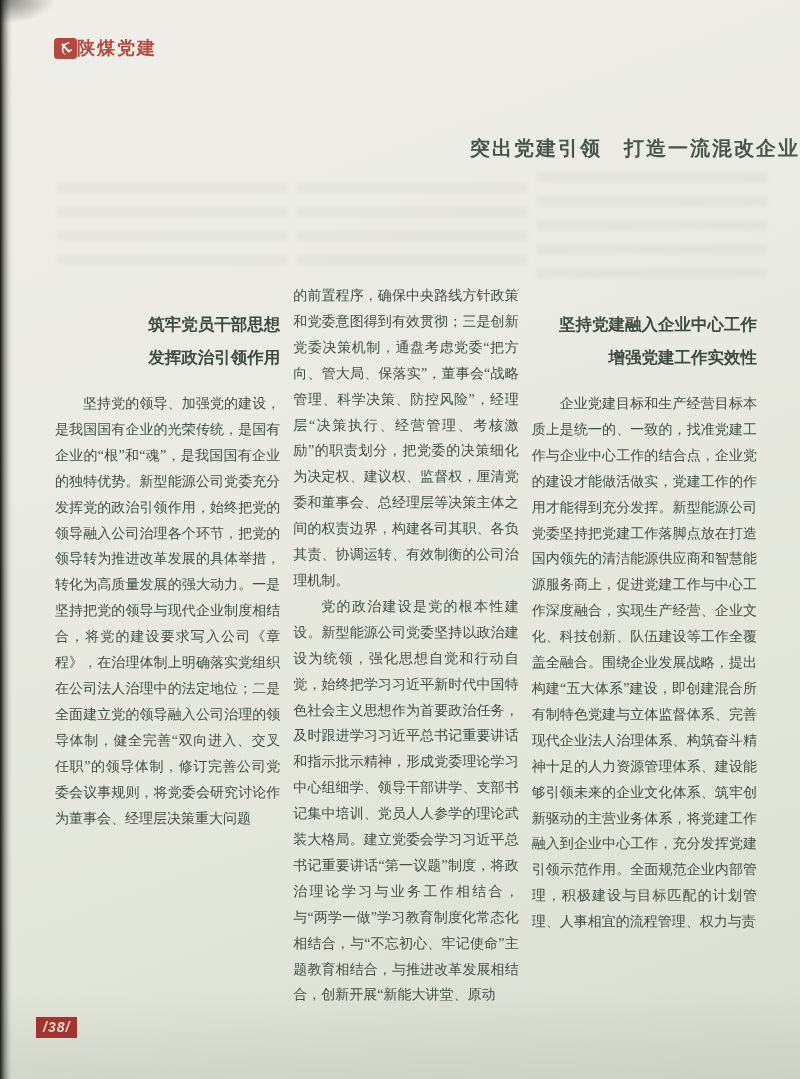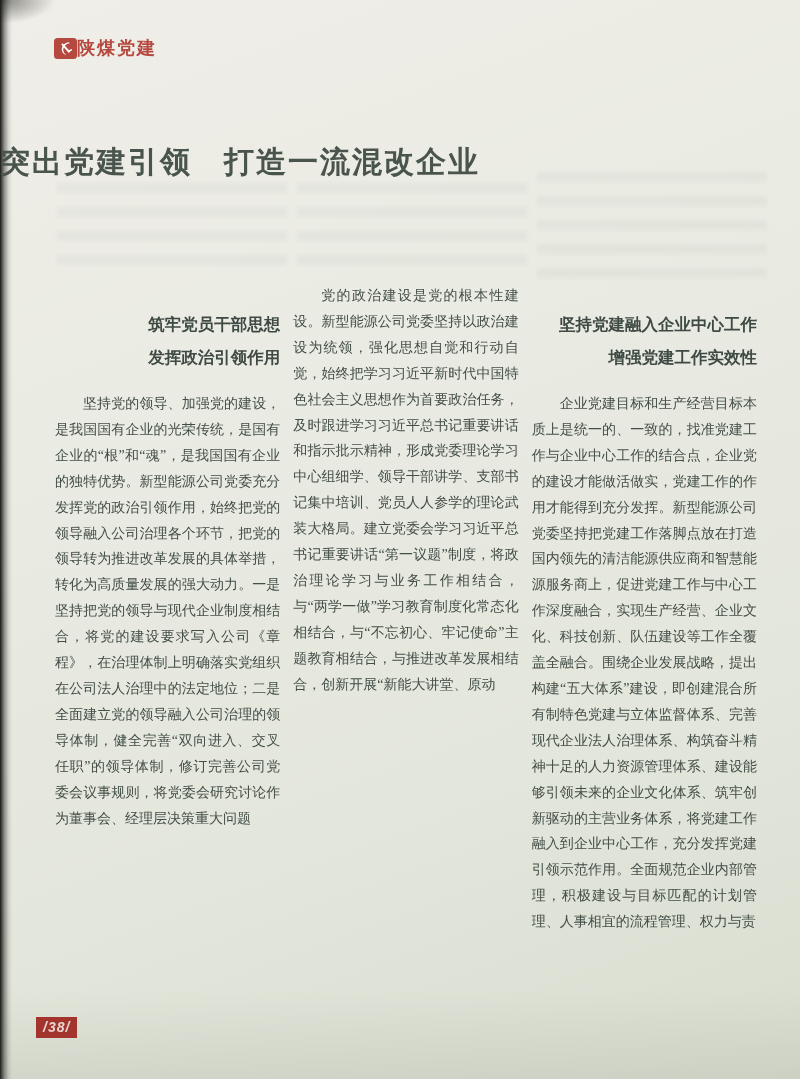--- a/index.html
+++ b/index.html
@@ -28,23 +28,23 @@
     position:absolute;top:36px;left:54px;
     display:flex;align-items:center;
   }
   .brand{
     font-family:"Liberation Sans", sans-serif;
     color:#b5483f;font-size:18px;font-weight:bold;letter-spacing:2px;
   }
   .logo{display:block;}
   .title{
     position:absolute;top:122px;left:0;width:100%;
-    text-align:left;
+    text-align:right;
     font-family:"Liberation Sans", sans-serif;
-    font-size:30px;font-weight:bold;color:#49544d;letter-spacing:2px;
+    font-size:20px;font-weight:bold;color:#49544d;letter-spacing:2px;
   }
   
   .ghost{
     position:absolute;height:96px;width:230px;
     background:repeating-linear-gradient(180deg,
       rgba(105,115,104,.10) 0px, rgba(105,115,104,.10) 10px,
       transparent 10px, transparent 24px);
     filter:blur(2px);opacity:.55;pointer-events:none;
   }
   .ghost.g1{left:57px;top:183px;}
@@ -100,20 +100,21 @@
 
   <div class="col">
     <div class="col-heading">
       <span>筑牢党员干部思想</span><br>
       <span>发挥政治引领作用</span>
     </div>
     <p class="para">坚持党的领导、加强党的建设，是我国国有企业的光荣传统，是国有企业的“根”和“魂”，是我国国有企业的独特优势。新型能源公司党委充分发挥党的政治引领作用，始终把党的领导融入公司治理各个环节，把党的领导转为推进改革发展的具体举措，转化为高质量发展的强大动力。一是坚持把党的领导与现代企业制度相结合，将党的建设要求写入公司《章程》，在治理体制上明确落实党组织在公司法人治理中的法定地位；二是全面建立党的领导融入公司治理的领导体制，健全完善“双向进入、交叉任职”的领导体制，修订完善公司党委会议事规则，将党委会研究讨论作为董事会、经理层决策重大问题</p>
   </div>
 
   <div class="col">
+    <p class="para cont">的前置程序，确保中央路线方针政策和党委意图得到有效贯彻；三是创新党委决策机制，通盘考虑党委“把方向、管大局、保落实”，董事会“战略管理、科学决策、防控风险”，经理层“决策执行、经营管理、考核激励”的职责划分，把党委的决策细化为决定权、建议权、监督权，厘清党委和董事会、总经理层等决策主体之间的权责边界，构建各司其职、各负其责、协调运转、有效制衡的公司治理机制。</p>
     <p class="para">党的政治建设是党的根本性建设。新型能源公司党委坚持以政治建设为统领，强化思想自觉和行动自觉，始终把学习习近平新时代中国特色社会主义思想作为首要政治任务，及时跟进学习习近平总书记重要讲话和指示批示精神，形成党委理论学习中心组细学、领导干部讲学、支部书记集中培训、党员人人参学的理论武装大格局。建立党委会学习习近平总书记重要讲话“第一议题”制度，将政治理论学习与业务工作相结合，与“两学一做”学习教育制度化常态化相结合，与“不忘初心、牢记使命”主题教育相结合，与推进改革发展相结合，创新开展“新能大讲堂、原动</p>
   </div>
 
   <div class="col">
     <div class="col-heading">
       <span>坚持党建融入企业中心工作</span><br>
       <span>增强党建工作实效性</span>
     </div>
     <p class="para">企业党建目标和生产经营目标本质上是统一的、一致的，找准党建工作与企业中心工作的结合点，企业党的建设才能做活做实，党建工作的作用才能得到充分发挥。新型能源公司党委坚持把党建工作落脚点放在打造国内领先的清洁能源供应商和智慧能源服务商上，促进党建工作与中心工作深度融合，实现生产经营、企业文化、科技创新、队伍建设等工作全覆盖全融合。围绕企业发展战略，提出构建“五大体系”建设，即创建混合所有制特色党建与立体监督体系、完善现代企业法人治理体系、构筑奋斗精神十足的人力资源管理体系、建设能够引领未来的企业文化体系、筑牢创新驱动的主营业务体系，将党建工作融入到企业中心工作，充分发挥党建引领示范作用。全面规范企业内部管理，积极建设与目标匹配的计划管理、人事相宜的流程管理、权力与责</p>
   </div>

